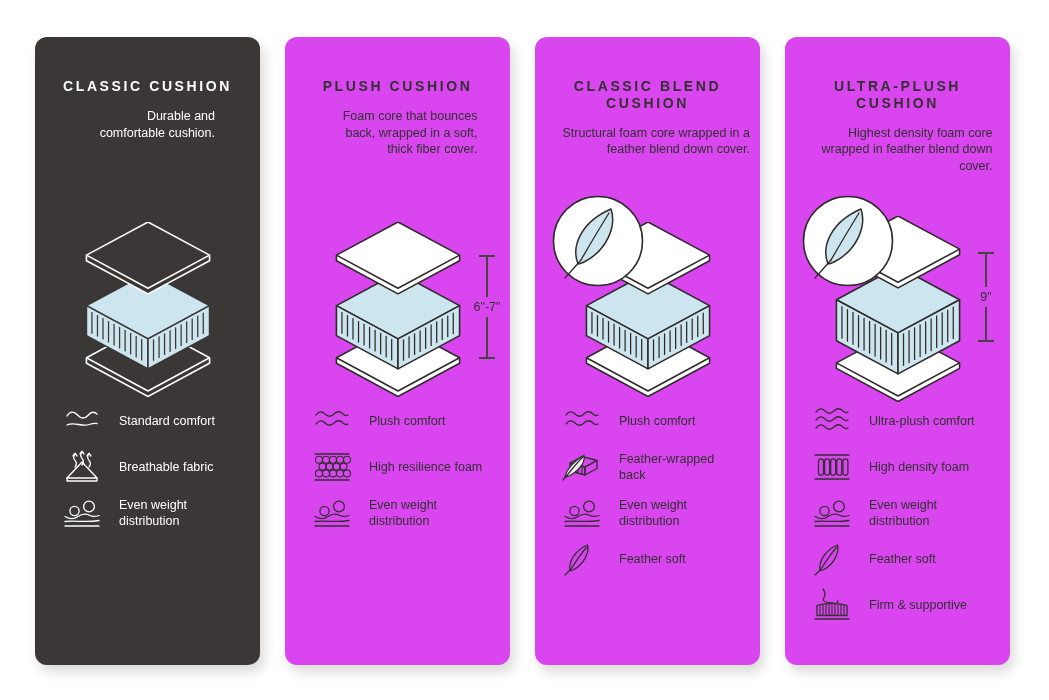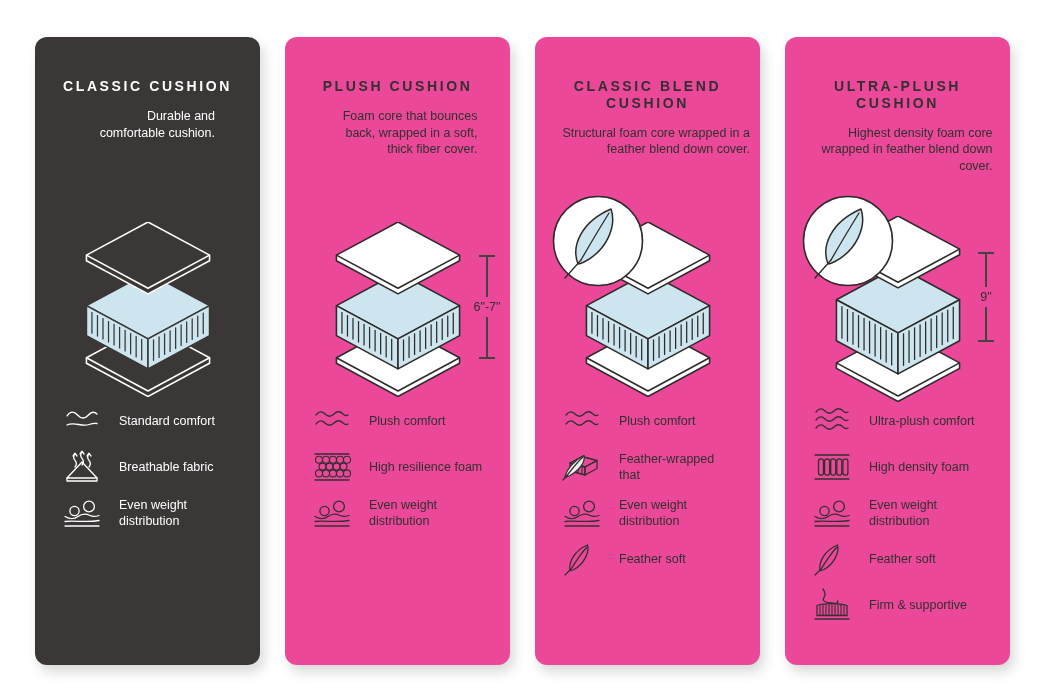--- a/index.html
+++ b/index.html
@@ -5,21 +5,21 @@
   html,body{margin:0;padding:0;}
   body{
     width:1049px;height:700px;background:#ffffff;
     font-family:"Liberation Sans",sans-serif;position:relative;overflow:hidden;
     color:#323031;
   }
   .card{
     position:absolute;top:37px;width:225px;height:628px;border-radius:12px;
     box-shadow:4px 7px 12px rgba(50,48,46,.18);
   }
-  .card.light{background:#ec4899;color:#323031;}
+  .card.light{background:#d946ef;color:#323031;}
   .card.dark{background:#3a3736;color:#ffffff;}
   .c1{left:35px}.c2{left:285px}.c3{left:535px}.c4{left:785px}
 
   .title{
     margin:41px 10px 0;text-align:center;font-size:14px;font-weight:700;
     letter-spacing:2.6px;line-height:1.2;
   }
   .desc{margin:13px auto 0;text-align:right;font-size:12.5px;line-height:1.34;}
   .c1 .desc{width:135px}.c2 .desc{width:160px}.c3 .desc{width:205px}.c4 .desc{width:190px}
 
@@ -314,21 +314,21 @@
           <path d="M8,13 L23,17 L23,25 L8,21 Z"></path>
           <path d="M23,17 L35,10.5 L35,18.5 L23,25 Z"></path>
           <path class="thin" d="M12,14.2 L12,21.5"></path>
             <path class="thin" d="M16,15.2 L16,22.5"></path>
             <path class="thin" d="M20,16.3 L20,23.6"></path>
           <path class="occl" d="M3,27 C4.5,20 11,11 22,5.5 C23.5,11.5 18,20 8,25.5 C6,26.5 4.5,27 3,27 Z"></path>
           <path d="M5,25.5 C10,19 16,11.5 21,7"></path>
           <path d="M1,30 L5,25.5"></path>
         </svg>
       </span>
-      <span class="flabel">Feather-wrapped that</span>
+      <span class="flabel">Feather-wrapped back</span>
     </div>
     <div class="feature">
       <span class="ficon">
         <svg class="ic" width="40" height="32" viewBox="0 0 40 32">
           <circle cx="12.5" cy="14" r="4.6"></circle>
             <circle cx="27" cy="9.5" r="5.4"></circle>
           <path d="M3,19.5 C8,22.5 12,22.5 16,19.5 C20,16.5 24,16.5 28,18.5 C31,20 34,19.5 37,18.5"></path>
           <path d="M3,24.5 C12,23 24,26 37,23.5"></path>
           <path d="M3,29 L37,29"></path>
         </svg>

